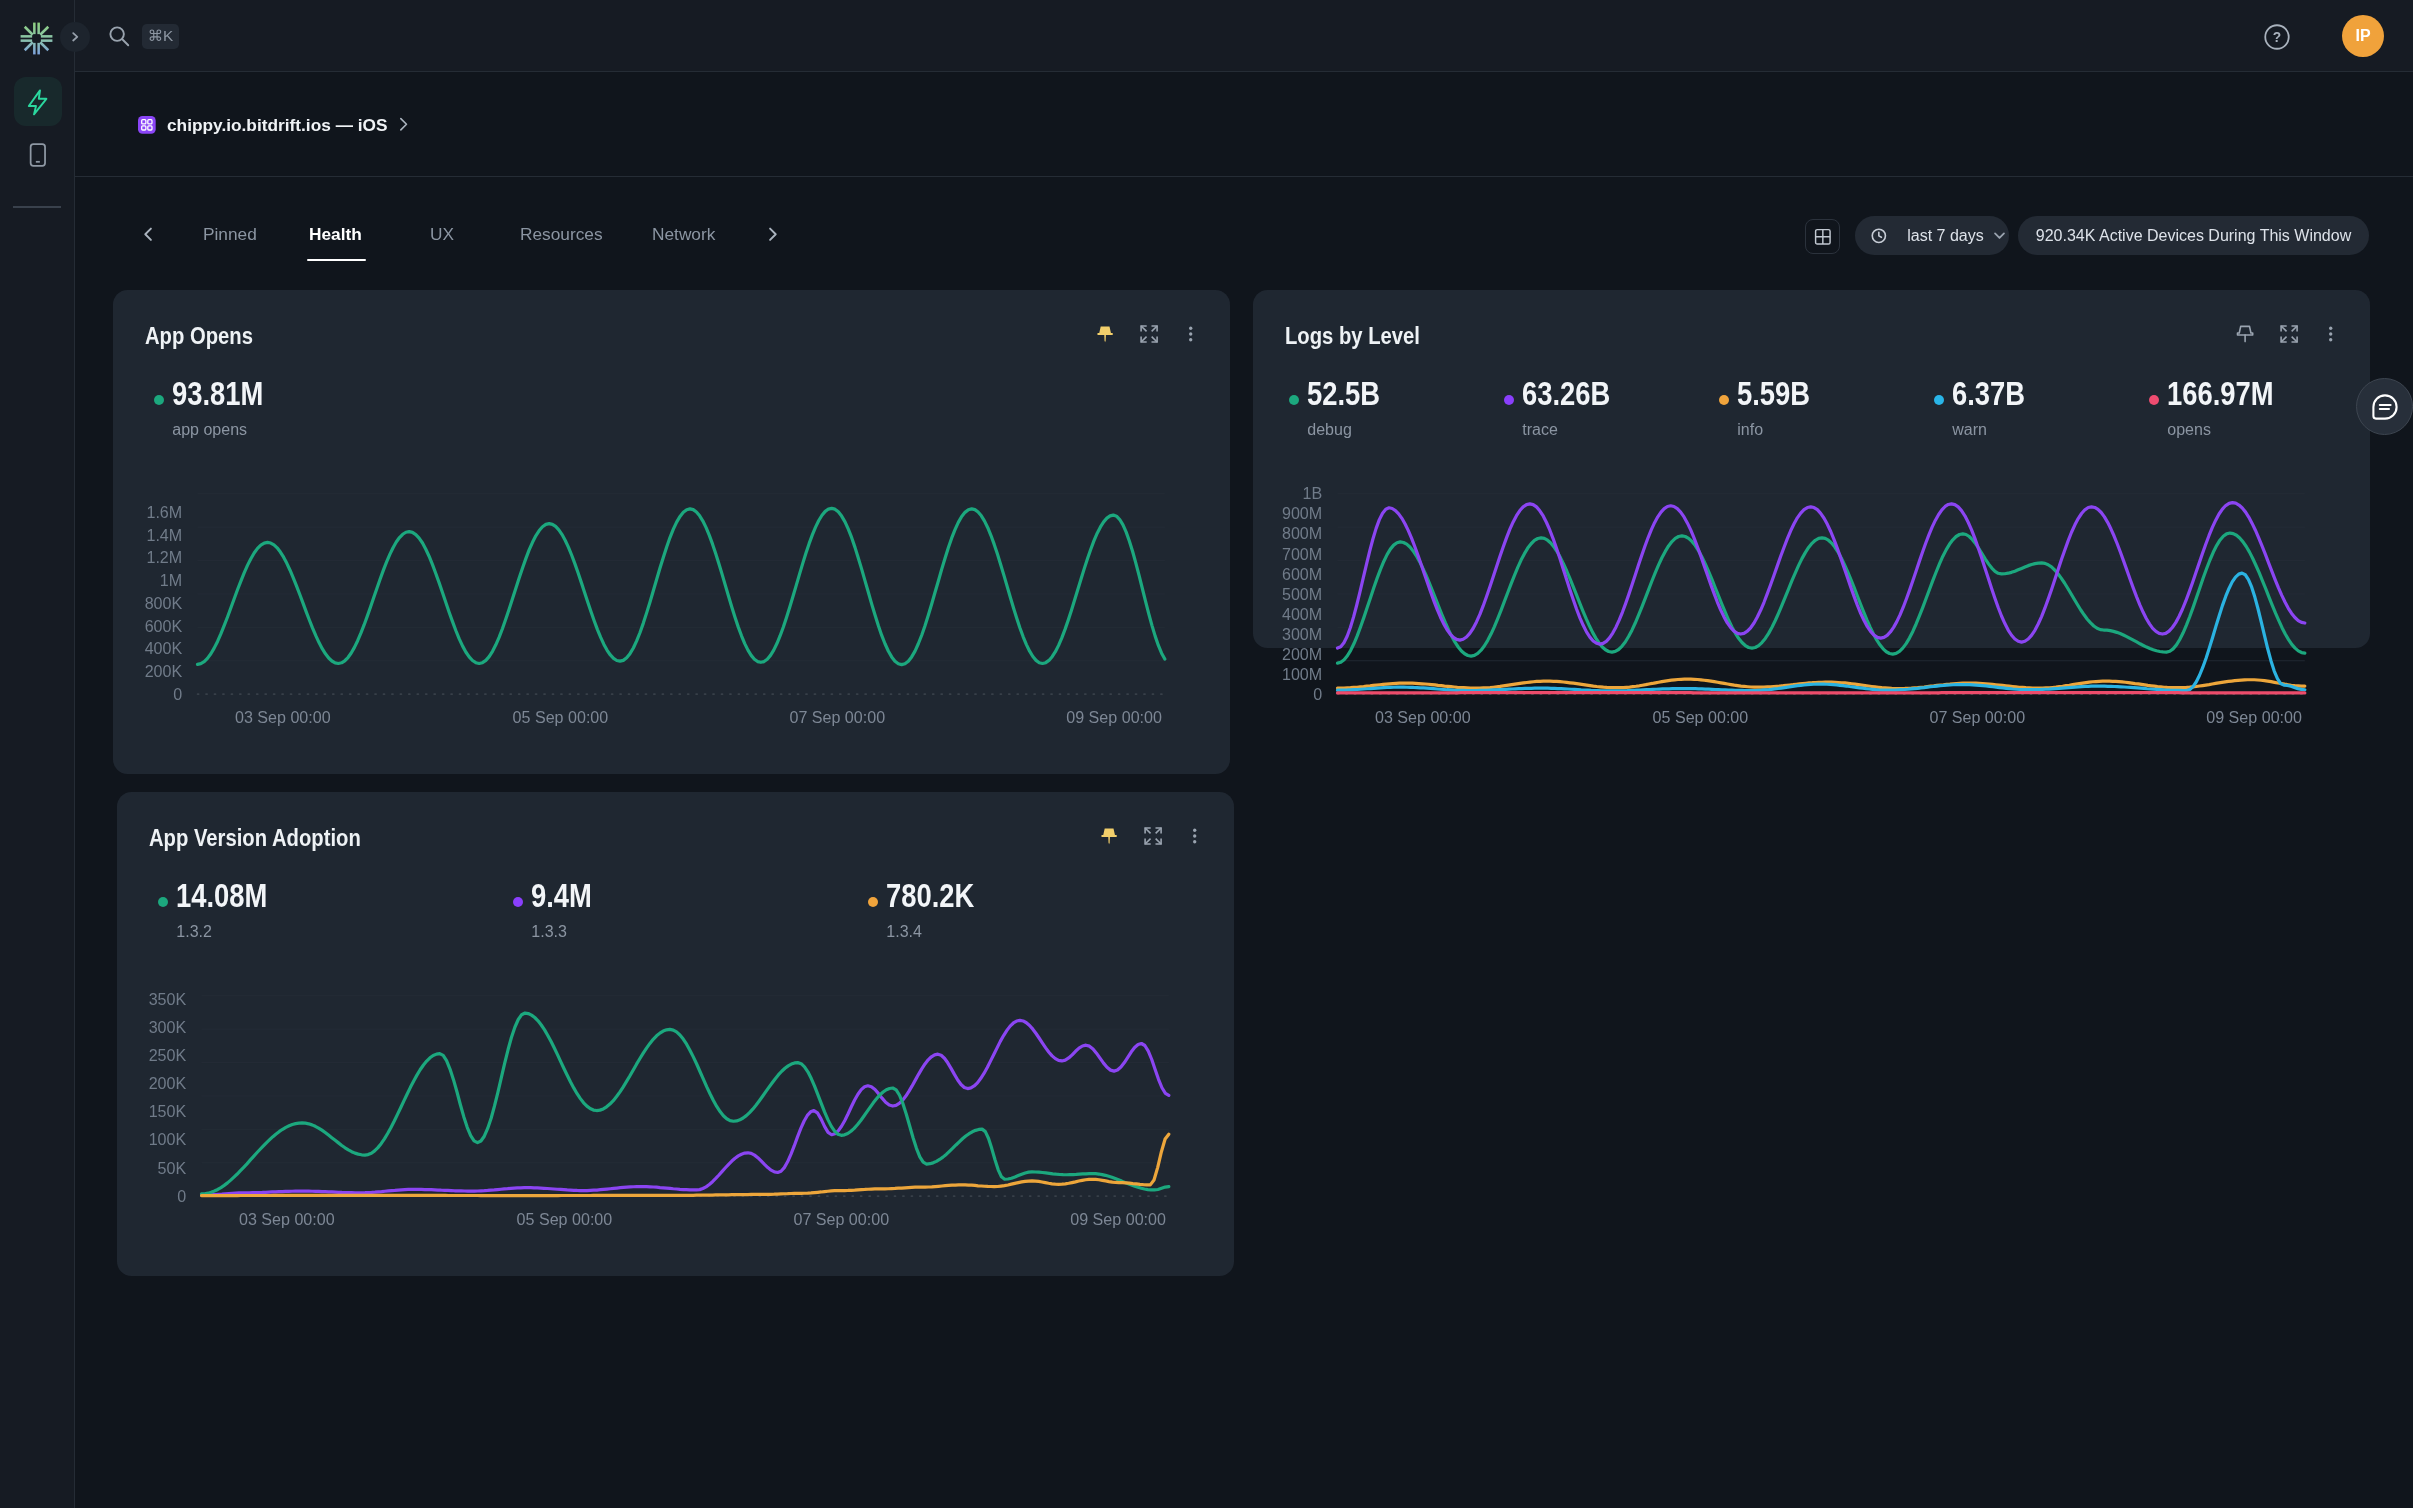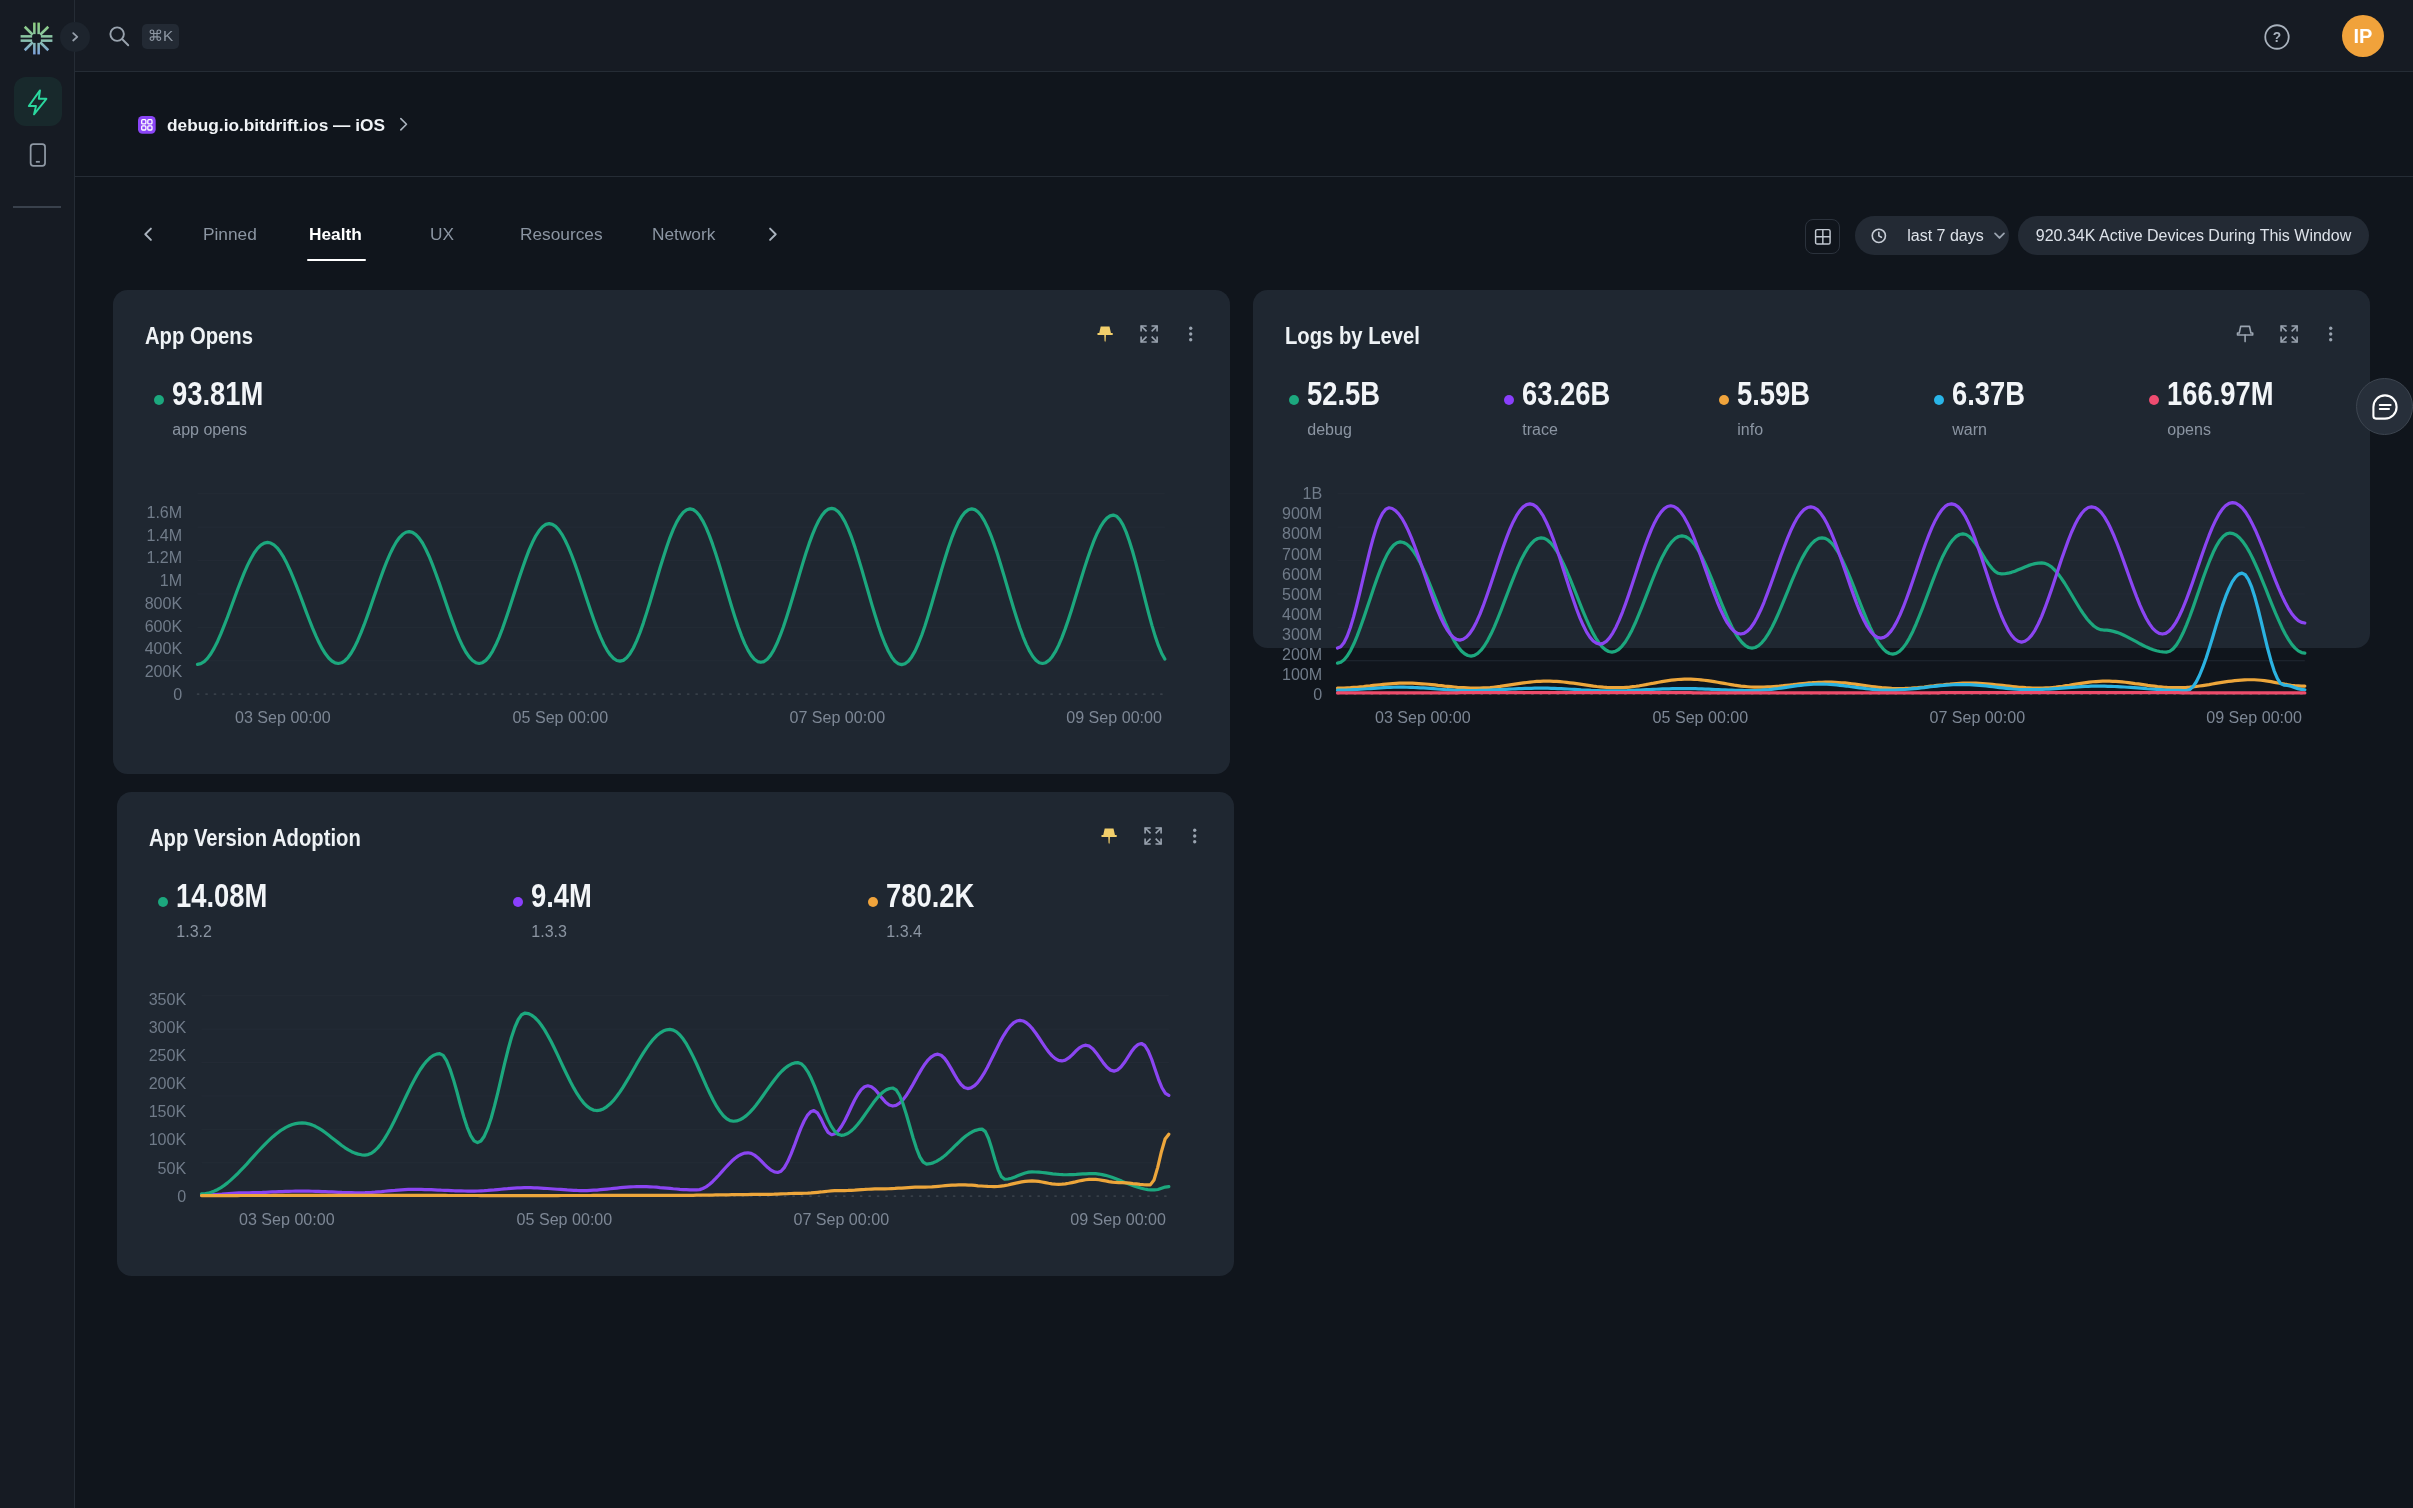--- a/index.html
+++ b/index.html
@@ -1,21 +1,21 @@
 <!DOCTYPE html>
 <html style="font-size:13px"><head><meta charset="utf-8"><style>
 * { margin:0; padding:0; box-sizing:border-box; }
 html,body { width:2413px; height:1508px; background:#10151c; font-family:"Liberation Sans",sans-serif; overflow:hidden; }
 #sidebar { position:absolute; left:0; top:0; width:75px; height:1508px; background:#161b23; border-right:0.8px solid #252c35; }
 #topbar { position:absolute; left:75px; top:0; width:2339px; height:72px; background:#161b23; border-bottom:0.8px solid #252c35; }
 #crumbband { position:absolute; left:75px; top:72px; width:2339px; height:105px; border-bottom:0.8px solid #252c35; }
 .navbtn { position:absolute; left:13.7px; top:77px; width:48px; height:49px; border-radius:12px; background:rgba(45,215,158,0.08); display:flex; align-items:center; justify-content:center; }
 #collapse { position:absolute; left:60px; top:22px; width:30px; height:30px; border-radius:50%; background:#1d242d; z-index:5; display:flex; align-items:center; justify-content:center; }
 #cmdk { position:absolute; left:142px; top:24px; width:37px; height:25px; border-radius:4.8px; background:#232a34; color:#8d96a2; font-size:15.3px; text-align:center; line-height:24px; }
-#avatar { position:absolute; left:2342px; top:15.3px; width:42px; height:42px; border-radius:50%; background:#f0a23b; color:#fff; font-weight:bold; font-size:20px; display:flex; align-items:center; justify-content:center; }
+#avatar { position:absolute; left:2342px; top:15.3px; width:42px; height:42px; border-radius:50%; background:#f0a23b; color:#fff; font-weight:bold; font-size:16px; display:flex; align-items:center; justify-content:center; }
 .crumbtxt { position:absolute; left:167px; top:115px; font-size:17.3px; font-weight:bold; color:#f0f3f6; }
 .tab { position:absolute; top:224px; font-size:17.3px; color:#8b95a2; }
 .tab.active { color:#ffffff; font-weight:bold; }
 #underline { position:absolute; left:307px; top:259px; width:59px; height:2.4px; background:#fff; border-radius:1.6px; }
 .pill { position:absolute; top:216px; height:39px; border-radius:19.3px; background:#232a34; color:#dde2e9; font-size:16px; display:flex; align-items:center; }
 #gridbtn { position:absolute; left:1805px; top:219px; width:35px; height:35px; border-radius:8px; border:0.8px solid #2b323c; display:flex; align-items:center; justify-content:center; }
 .card { position:absolute; background:#1f2731; border-radius:14.5px; }
 .ctitle { position:absolute; left:32px; top:33px; font-size:23px; font-weight:bold; color:#eef2f5; transform:scaleX(.88); transform-origin:left center; }
 .cicons { position:absolute; left:0; top:0; }
 .chart { position:absolute; left:0; top:0; }
@@ -81,21 +81,21 @@
 
 <div style="position:absolute;left:138px;top:116px"><svg width="17.7" height="17.7" viewBox="0 0 22 22">
       <rect width="22" height="22" rx="5.5" fill="#8b45f7"></rect>
       <g fill="none" stroke="#fff" stroke-width="1.6">
         <rect x="4.6" y="4.6" width="5.2" height="5.2" rx="1.2"></rect>
         <rect x="12.2" y="4.6" width="5.2" height="5.2" rx="1.2"></rect>
         <rect x="4.6" y="12.2" width="5.2" height="5.2" rx="1.2"></rect>
         <rect x="12.2" y="12.2" width="5.2" height="5.2" rx="1.2"></rect>
       </g>
     </svg></div>
-<div class="crumbtxt">debug.io.bitdrift.ios — iOS</div>
+<div class="crumbtxt">chippy.io.bitdrift.ios — iOS</div>
 <svg style="position:absolute;left:396px;top:117px" width="14.5" height="14.5" viewBox="0 0 18 18" fill="none" stroke="#aab3be" stroke-width="2" stroke-linecap="round" stroke-linejoin="round">
     <path d="M6 2 L13 9 L6 16"></path>
   </svg>
 
 <svg style="position:absolute;left:142px;top:227px" width="13" height="14.5" viewBox="0 0 16 18" fill="none" stroke="#aab3be" stroke-width="2.4" stroke-linecap="round" stroke-linejoin="round">
     <path d="M11 2 L4 9 L11 16"></path>
   </svg>
 <div class="tab" style="left:203px">Pinned</div>
 <div class="tab active" style="left:309px">Health</div>
 <div id="underline"></div>

